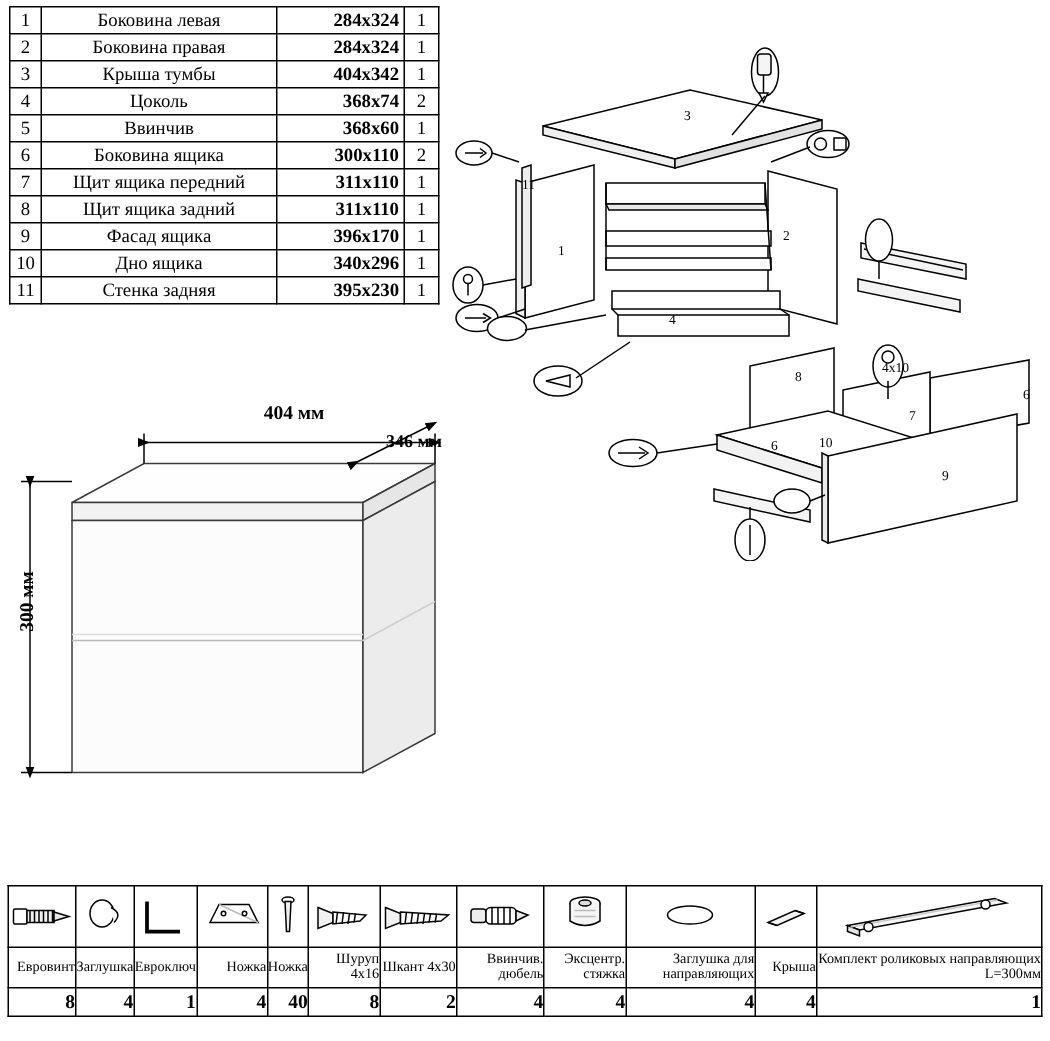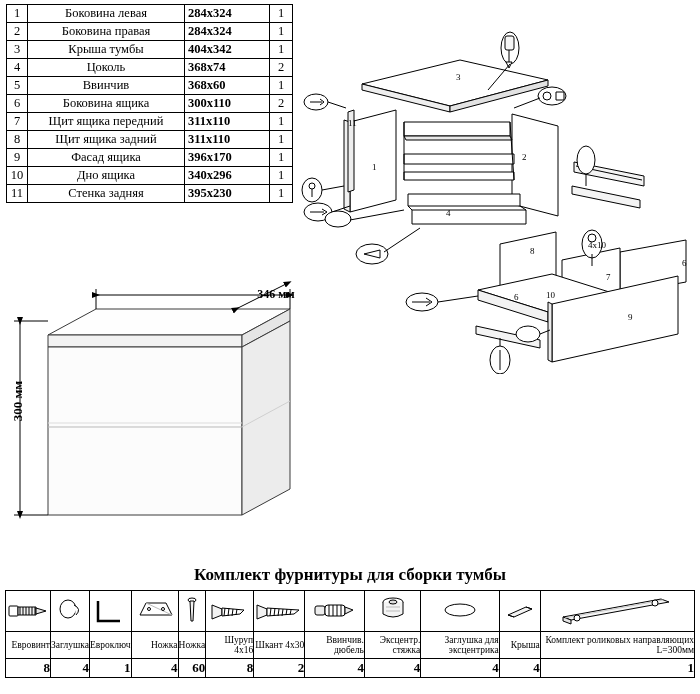--- a/index.html
+++ b/index.html
@@ -20,21 +20,21 @@
     font-size:12.5px;
   }
   .parts-table td{
     border:1px solid #000;
     padding:1px 3px;
     height:15px;
     line-height:15px;
   }
   .pt-num{width:14px;text-align:center;}
   .pt-name{width:150px;text-align:center;margin-top:36px;}
-  .pt-size{width:78px;text-align:left;font-weight:bold;}
+  .pt-size{width:78px;text-align:right;font-weight:bold;}
   .pt-qty{width:16px;text-align:center;}
 
   
   .exploded{position:absolute;left:300px;top:4px;width:398px;height:370px;}
   .exploded svg{display:block;}
 
   
   .dimdraw{position:absolute;left:0px;top:275px;width:300px;height:280px;}
   .dimdraw svg{display:block;}
 
@@ -307,25 +307,25 @@
         <line x1="236" y1="34" x2="288" y2="8" marker-start="url(#arr)" marker-end="url(#arr)"></line>
       </g>
 
       <g stroke="#000" fill="none">
         <line x1="20" y1="46" x2="20" y2="240" marker-start="url(#arr)" marker-end="url(#arr)"></line>
         <line x1="14" y1="46" x2="48" y2="46"></line>
         <line x1="14" y1="240" x2="48" y2="240"></line>
       </g>
     </svg>
 
+    <div style="position:absolute;left:96px;top:-8px;width:200px;text-align:center;font-size:13px;font-weight:bold;font-family:'Liberation Serif',serif;">404 мм</div>
     <div style="position:absolute;left:236px;top:12px;width:80px;text-align:center;font-size:12px;font-weight:bold;font-family:'Liberation Serif',serif;">346 мм</div>
     <div style="position:absolute;left:-22px;top:118px;width:80px;text-align:center;font-size:13px;font-weight:bold;transform:rotate(-90deg);font-family:'Liberation Serif',serif;">300 мм</div>
   </div>
 
-  <div class="hw-title">Комплект фурнитуры для сборки тумбы</div>
 
   <table class="hw-table">
     <tbody>
       <tr>
         <td class="hw-icon-cell">
           <span>
             <svg width="44" height="36" viewBox="0 0 44 36">
                 <g stroke="#000" fill="#fff" stroke-width="1">
               <rect x="3" y="13" width="9" height="10" rx="1"></rect>
               <path d="M12 14 l18 0 l0 8 l-18 0 Z" fill="#f0f0f0"></path>
@@ -459,31 +459,31 @@
       <tr>
         <td class="hw-label-cell">Евровинт</td>
         <td class="hw-label-cell">Заглушка</td>
         <td class="hw-label-cell">Евроключ</td>
         <td class="hw-label-cell">Ножка</td>
         <td class="hw-label-cell">Ножка</td>
         <td class="hw-label-cell">Шуруп 4х16</td>
         <td class="hw-label-cell">Шкант 4х30</td>
         <td class="hw-label-cell">Ввинчив. дюбель</td>
         <td class="hw-label-cell">Эксцентр. стяжка</td>
-        <td class="hw-label-cell">Заглушка для эксцентрика</td>
+        <td class="hw-label-cell">Заглушка для направляющих</td>
         <td class="hw-label-cell">Крыша</td>
         <td class="hw-label-cell">Комплект роликовых направляющих L=300мм</td>
       </tr>
 
       <tr>
         <td class="hw-qty-cell">8</td>
         <td class="hw-qty-cell">4</td>
         <td class="hw-qty-cell">1</td>
         <td class="hw-qty-cell">4</td>
-        <td class="hw-qty-cell">60</td>
+        <td class="hw-qty-cell">40</td>
         <td class="hw-qty-cell">8</td>
         <td class="hw-qty-cell">2</td>
         <td class="hw-qty-cell">4</td>
         <td class="hw-qty-cell">4</td>
         <td class="hw-qty-cell">4</td>
         <td class="hw-qty-cell">4</td>
         <td class="hw-qty-cell">1</td>
       </tr>
     </tbody>
   </table>

